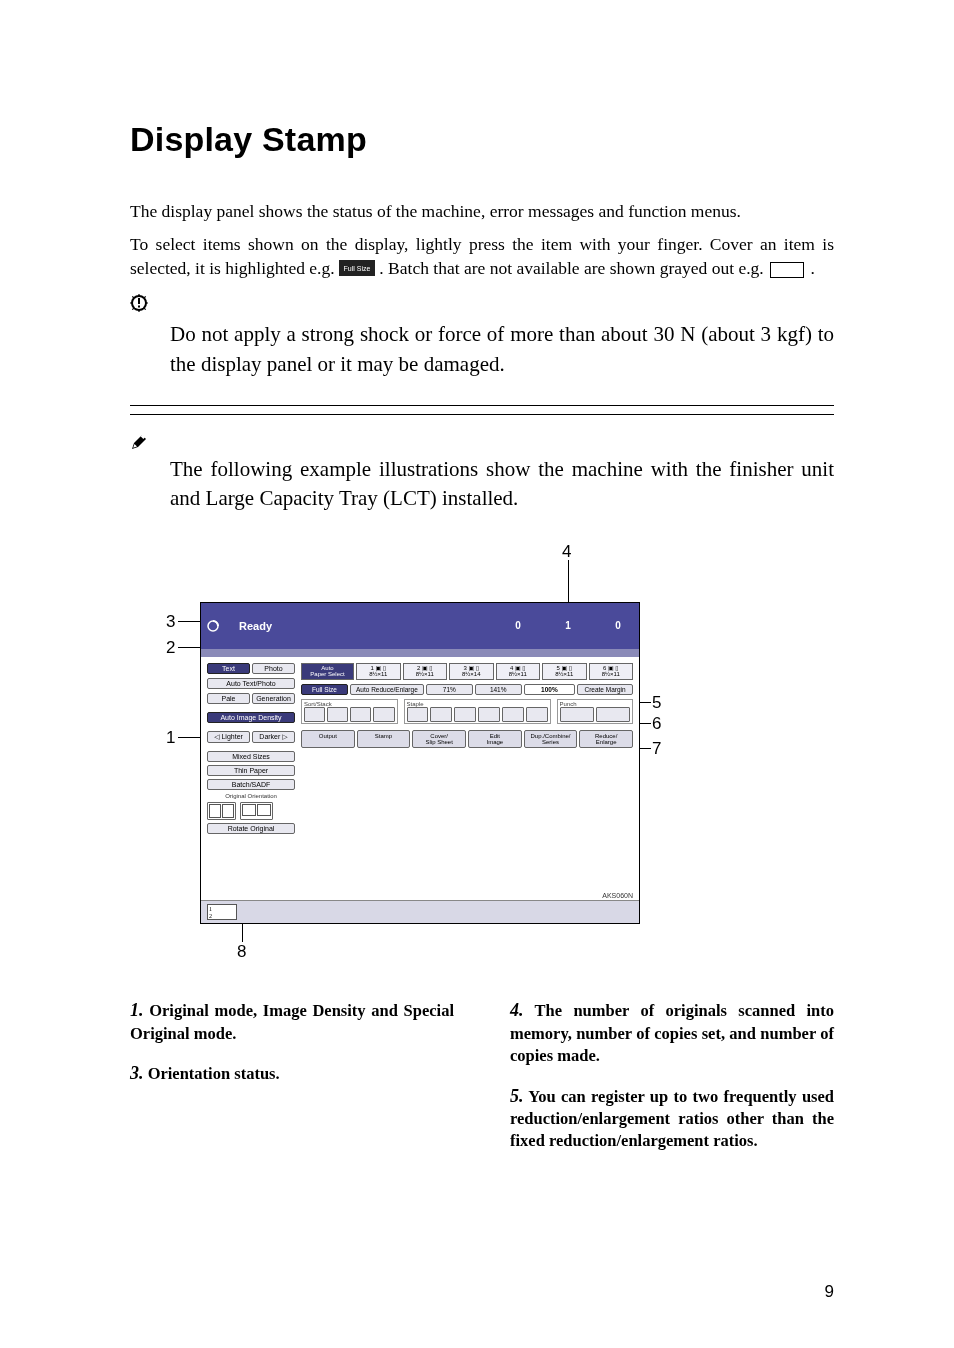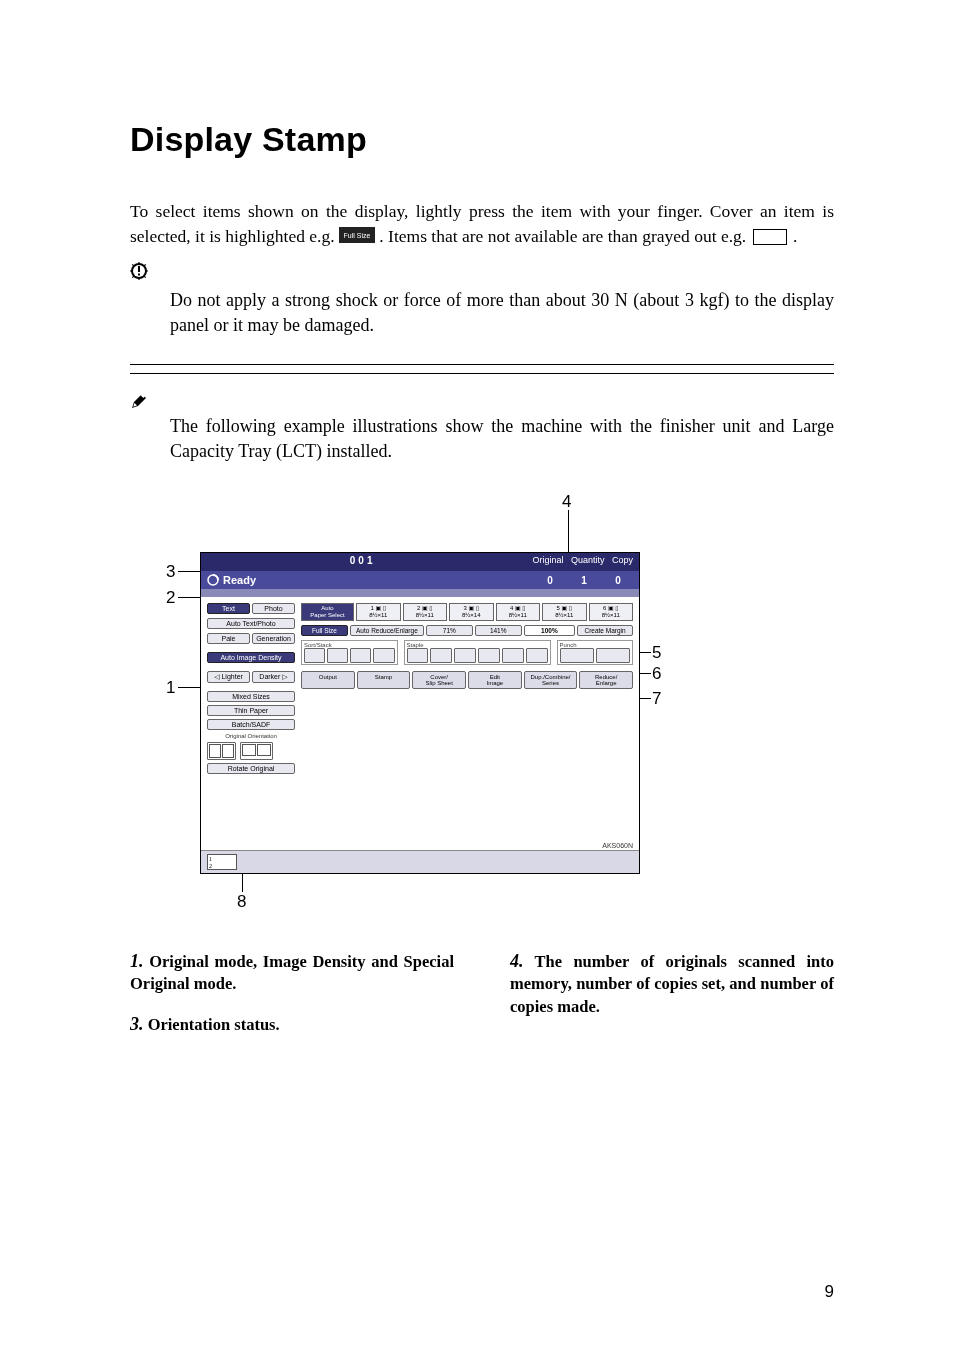--- a/index.html
+++ b/index.html
@@ -44,21 +44,21 @@
   .important-row {
     margin-top: 12px;
     margin-bottom: 4px;
   }
   .warn-icon {
     display:inline-block;
     vertical-align: top;
   }
   .indent-block {
     margin-left: 40px;
-    font-size: 18px;
+    font-size: 21px;
     line-height: 1.4;
     text-align: justify;
   }
   hr.rule {
     border:none;
     border-top:1.5px solid #000;
     margin:26px 0 8px 0;
   }
   hr.rule2 {
     border:none;
@@ -96,24 +96,24 @@
   .titlebar-right{
     float:right;
     font-size:9px;
   }
   .ready-row{
     background:#4a4a9a;
     color:#fff;
     font-family: Arial;
     font-size:11px;
     font-weight:bold;
-    padding:3px 6px;
+    padding:17px 6px;
     display:flex;
     align-items:center;
-    gap:4px;
+    gap:20px;
   }
   .greybar{
     height:8px;
     background:#8a8ab8;
   }
   .panel-body{
     display:flex;
     padding:6px;
     gap:6px;
     font-family: Arial;
@@ -245,30 +245,31 @@
   .two-group .groupbox{flex:1}
   .orient-pair{display:flex;gap:4px}
   .orient-pair .pairbox{display:flex;gap:1px;border:1px solid #666;padding:1px;border-radius:1px}
 </style>
 </head>
 <body>
 
 <div class="page">
   <h1>Display Stamp</h1>
 
+  <p class="body">The display panel shows the status of the machine, error messages and function menus.</p>
 
   <p class="body">
     <span>To select items shown on the display, lightly press the item with your finger. Cover an item is selected, it is highlighted e.g. </span>
     <span class="icon-sel">
       <svg width="36" height="16" viewBox="0 0 36 16">
         <rect x="0" y="0" width="36" height="16" fill="#222"></rect>
         <text x="18" y="11" font-family="Arial" font-size="7" fill="#fff" text-anchor="middle">Full Size</text>
       </svg>
     </span>
-    <span>. Items that are not available are than grayed out e.g. </span>
+    <span>. Batch that are not available are shown grayed out e.g. </span>
     <span class="icon-unsel"></span>
     <span>.</span>
   </p>
 
   <div class="important-row">
     <span class="warn-icon">
       <svg width="18" height="18" viewBox="0 0 18 18">
         <circle cx="9" cy="9" r="8" fill="#000"></circle>
         <circle cx="9" cy="9" r="6" fill="#fff"></circle>
         <rect x="8" y="4" width="2" height="6" fill="#000"></rect>
@@ -326,29 +327,20 @@
     <span class="callout" style="left:522px;top:172px">6</span>
     <span class="lead" style="left:507px;top:181px;width:14px;height:1px"></span>
 
     <span class="callout" style="left:522px;top:197px">7</span>
     <span class="lead" style="left:507px;top:206px;width:14px;height:1px"></span>
 
     <span class="callout" style="left:107px;top:400px">8</span>
     <span class="lead" style="left:112px;top:380px;width:1px;height:20px"></span>
 
     <div class="figure-img">
-      <div class="fig-titlebar">
-        <span style="display:inline-block;width:140px"></span>
-        <span style="font-weight:bold;letter-spacing:3px">001</span>
-        <span class="titlebar-right">
-          <span>Original</span>&nbsp;&nbsp;
-          <span>Quantity</span>&nbsp;&nbsp;
-          <span>Copy</span>
-        </span>
-      </div>
       <div class="ready-row">
         <svg width="12" height="12">
             <circle cx="6" cy="6" r="5" fill="none" stroke="#fff" stroke-width="1.5"></circle>
             <path d="M6 1 A5 5 0 0 1 11 6" fill="none" stroke="#fff" stroke-width="2"></path>
           </svg>
         <span>Ready</span>
         <span style="flex:1"></span>
         <span style="font-size:10px;width:30px;text-align:center">0</span>
         <span style="font-size:10px;width:30px;text-align:center">1</span>
         <span style="font-size:10px;width:30px;text-align:center">0</span>
@@ -466,17 +458,18 @@
     </div>
   </div>
 
   <div class="columns">
     <div class="col">
       <p class="text-just"><span class="num">1.</span><span class="item-head"> Original mode, Image Density and Special Original mode.</span></p>
       <p><span class="num">3.</span><span class="item-head"> Orientation status.</span></p>
     </div>
     <div class="col">
       <p class="text-just"><span class="num">4.</span><span class="item-head"> The number of originals scanned into memory, number of copies set, and number of copies made.</span></p>
+      <p class="text-just"><span class="num">5.</span><span class="item-head"> You can register up to two frequently used reduction/enlargement ratios other than the fixed reduction/enlargement ratios.</span></p>
     </div>
   </div>
 
   <div class="page-num">9</div>
 </div>
 
 </body></html>

